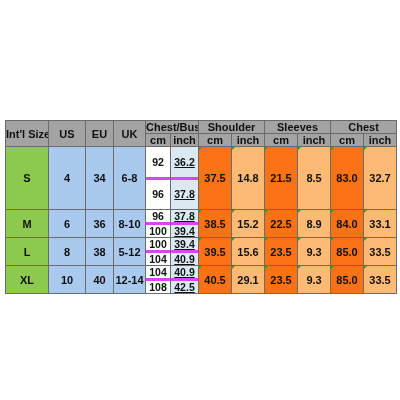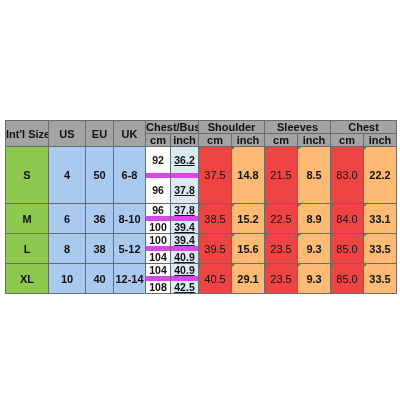--- a/index.html
+++ b/index.html
@@ -67,22 +67,22 @@
     background: #8dc84f;
     font-weight: bold;
     font-size: 11px;
   }
   td.region-cell {
     background: #a9c9ef;
     font-weight: bold;
     font-size: 11px;
   }
   td.cm-cell {
-    background: #ef4444;
-    font-weight: normal;
+    background: #f97316;
+    font-weight: bold;
     font-size: 10.5px;
   }
   td.inch-cell {
     background: #fdba74;
     font-weight: bold;
     font-size: 10.5px;
   }
 
   
   td.marked {
@@ -112,21 +112,21 @@
   }
   .chest-inner > div {
     flex: 1 1 50%;
     display: flex;
     align-items: center;
     justify-content: center;
     font-weight: bold;
     font-size: 10.5px;
   }
   .chest-inner > div:first-child {
-    border-bottom: 5px solid #d946ef;
+    border-bottom: 3px solid #d946ef;
   }
   .chest-cm > div { background: #ffffff; }
   .chest-inch > div { background: #dbeaf2; text-decoration: underline; }
 </style>
 </head>
 <body>
 
 <div id="chart-wrap">
   <table class="size-table">
     <colgroup>
@@ -164,40 +164,40 @@
         <th class="hdr-unit">inch</th>
         <th class="hdr-unit">cm</th>
         <th class="hdr-unit">inch</th>
       </tr>
     </thead>
 
     <tbody>
       <tr>
         <td class="size-cell">S</td>
         <td class="region-cell">4</td>
-        <td class="region-cell">50</td>
+        <td class="region-cell">34</td>
         <td class="region-cell">6-8</td>
         <td class="chest-split">
           <div class="chest-inner chest-cm">
             <div>92</div>
             <div>96</div>
           </div>
         </td>
         <td class="chest-split">
           <div class="chest-inner chest-inch">
             <div>36.2</div>
             <div>37.8</div>
           </div>
         </td>
         <td class="cm-cell marked">37.5</td>
         <td class="inch-cell marked">14.8</td>
         <td class="cm-cell marked">21.5</td>
         <td class="inch-cell marked">8.5</td>
         <td class="cm-cell marked">83.0</td>
-        <td class="inch-cell marked">22.2</td>
+        <td class="inch-cell marked">32.7</td>
       </tr>
 
       <tr>
         <td class="size-cell">M</td>
         <td class="region-cell">6</td>
         <td class="region-cell">36</td>
         <td class="region-cell">8-10</td>
         <td class="chest-split">
           <div class="chest-inner chest-cm">
             <div>96</div>

